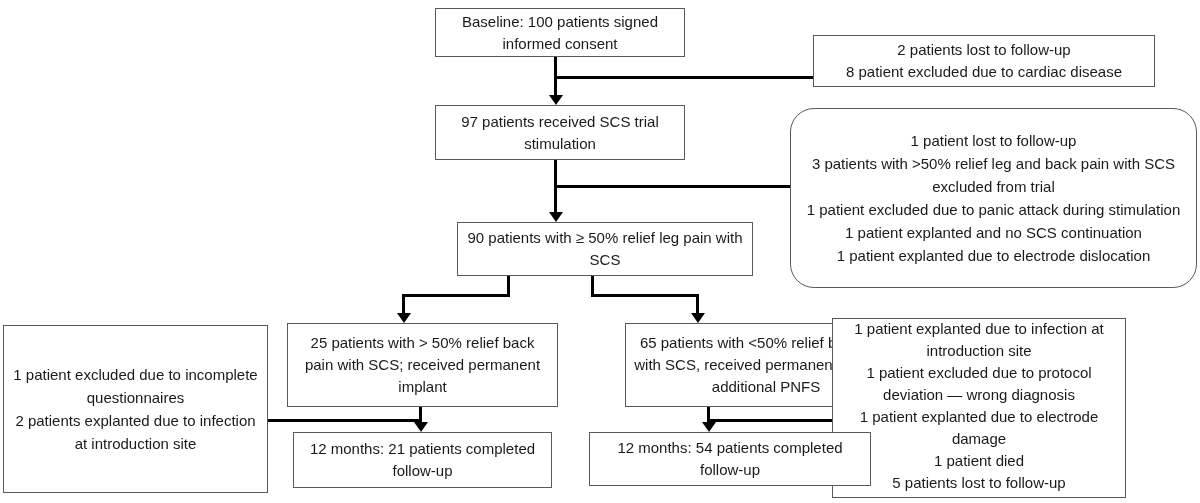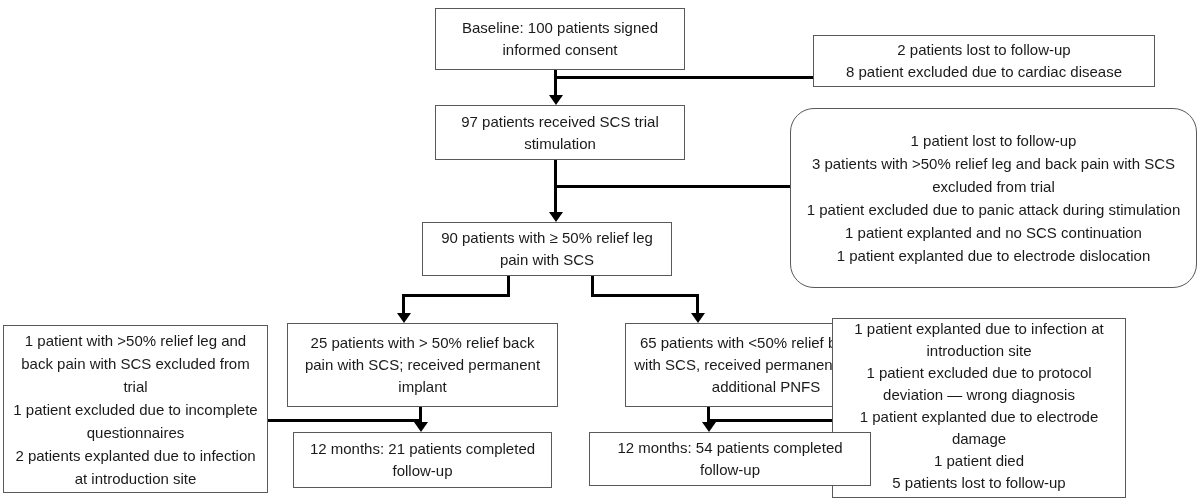--- a/index.html
+++ b/index.html
@@ -36,23 +36,23 @@
   .arrowhead {
     position: absolute;
     width: 0;
     height: 0;
     border-left: 7px solid transparent;
     border-right: 7px solid transparent;
     border-top: 10px solid #000000;
     z-index: 1;
   }
   
-  .b-baseline { left: 435px; top: 8px;   width: 250px; height: 62px; }
+  .b-baseline { left: 435px; top: 8px;   width: 250px; height: 49px; }
   .b-trial    { left: 435px; top: 105px; width: 250px; height: 55px; }
-  .b-relief   { left: 422px; top: 222px; width: 250px; height: 54px; justify-content: center; }
+  .b-relief   { left: 457px; top: 222px; width: 296px; height: 54px; justify-content: center; }
   .b-25       { left: 287px; top: 323px; width: 271px; height: 84px; }
   .b-65       { left: 589px; top: 323px; width: 282px; height: 84px; margin-left: 36px; }
   .b-12m21    { left: 293px; top: 432px; width: 259px; height: 56px; }
   .b-12m54    { left: 589px; top: 432px; width: 282px; height: 54px; }
   
   .b-excl-baseline { left: 813px; top: 35px;  width: 342px; height: 52px; }
   .b-excl-trial    { left: 790px; top: 108px; width: 407px; height: 180px; line-height: 23px; border-radius: 24px; }
   .b-excl-left     { left: 3px;   top: 325px; width: 265px; height: 168px; line-height: 23px; }
   .b-excl-right    { left: 832px; top: 318px; width: 294px; height: 180px; line-height: 22px; justify-content: flex-end; }
 </style>
@@ -110,21 +110,20 @@
     <div class="item">1 patient excluded due to panic attack during stimulation</div>
     <div class="item">1 patient explanted and no SCS continuation</div>
     <div class="item">1 patient explanted due to electrode dislocation</div>
   </div>
 
   <div class="box b-relief">
     <div class="item">90 patients with ≥ 50% relief leg pain with SCS</div>
   </div>
 
   <div class="box b-excl-left">
-    <div class="item">1 patient with &gt;50% relief leg and back pain with SCS excluded from trial</div>
     <div class="item">1 patient excluded due to incomplete questionnaires</div>
     <div class="item">2 patients explanted due to infection at introduction site</div>
   </div>
 
   <div class="box b-25">
     <div class="item">25 patients with &gt; 50% relief back pain with SCS; received permanent implant</div>
   </div>
 
   <div class="box b-65">
     <div class="item">65 patients with &lt;50% relief back pain with SCS, received permanent IPG with additional PNFS</div>

